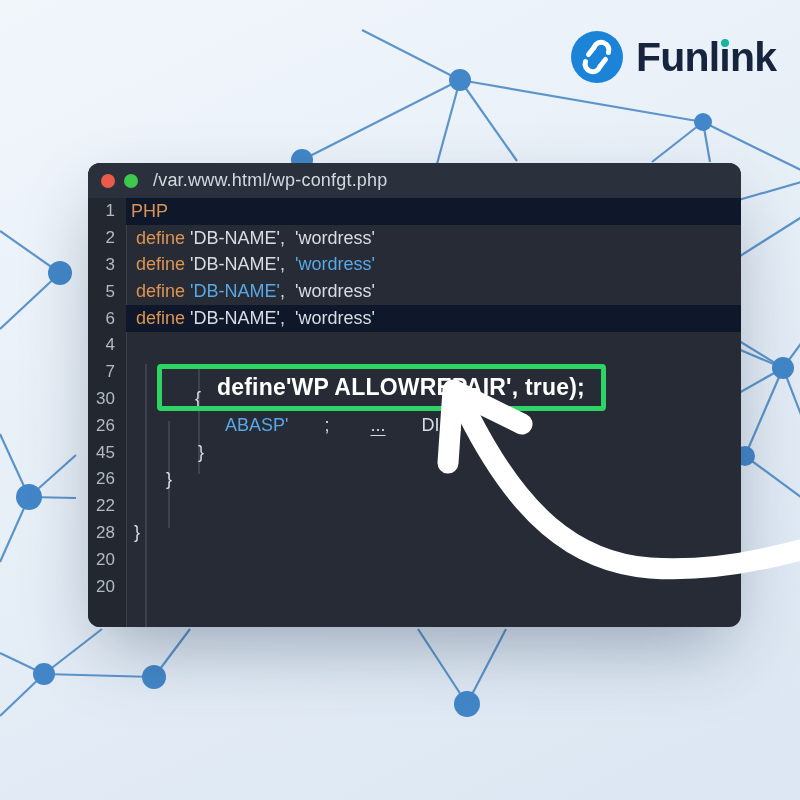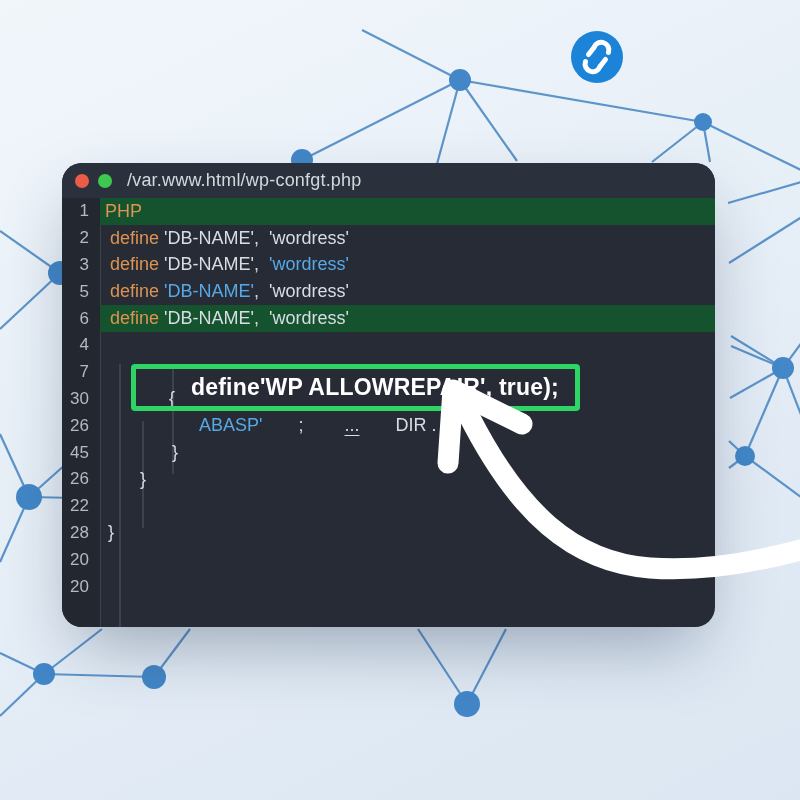--- a/index.html
+++ b/index.html
@@ -13,41 +13,41 @@
   
   .brand{position:absolute;left:568px;top:28px;z-index:3;display:flex;align-items:center;gap:10px;}
   .brand-icon{width:58px;height:58px;flex:none;}
   .brand-word{font-size:41px;font-weight:700;color:var(--brand-text,#16243e);
               letter-spacing:-0.8px;line-height:58px;white-space:pre;}
   .brand-i{position:relative;display:inline-block;}
   .brand-i::after{content:"";position:absolute;left:50%;transform:translateX(-50%);
                   top:11px;width:8px;height:8px;border-radius:50%;background:var(--brand-dot,#18b3a2);}
 
   
-  .window{position:absolute;left:62px;top:163px;width:653px;height:464px;z-index:1;
-          background:#262b35;border-radius:20px;overflow:hidden;
+  .window{position:absolute;left:88px;top:163px;width:653px;height:464px;z-index:1;
+          background:#262b35;border-radius:12px;overflow:hidden;
           box-shadow:0 30px 70px -15px rgba(25,45,75,.38);}
   .titlebar{height:35px;background:#2b313c;display:flex;align-items:center;padding-left:13px;}
   .tl-dot{width:14px;height:14px;border-radius:50%;margin-right:9px;flex:none;}
   .tl-red{background:var(--tl-red,#ec5b47);}
   .tl-green{background:var(--tl-green,#3dc84e);}
   .win-title{margin-left:6px;color:#d3d8df;font-size:18px;letter-spacing:.2px;}
 
   .editor-body{position:relative;height:429px;}
   .gutter-bg{position:absolute;left:0;top:0;bottom:0;width:38px;background:#232830;}
   .gutter-sep{position:absolute;left:38px;top:0;bottom:0;width:1px;background:#3a414d;}
   .guide{position:absolute;width:1.5px;background:#3c4350;}
 
   .rows{position:absolute;left:0;top:0;right:0;}
   .row{display:flex;height:26.8px;align-items:center;}
   .num{width:38px;padding-right:11px;box-sizing:border-box;text-align:right;flex:none;
        color:#b3bac4;font-size:17px;position:relative;z-index:1;}
   .code{flex:1;height:100%;display:flex;align-items:center;white-space:pre;
         font-size:18px;color:#d8dde4;}
-  .row.hl .code{background:#14532d;}
+  .row.hl .code{background:#0f172a;}
   .tk-o{color:var(--syn-orange,#dd9452);}
   .tk-g{color:#d8dde4;}
   .tk-b{color:var(--syn-blue,#58a8e6);}
   .tk-u{text-decoration:underline;text-underline-offset:4px;}
 
   .hlbox{position:absolute;left:69px;top:166px;width:449px;height:47px;box-sizing:border-box;
          border:5px solid var(--accent,#2ed565);border-radius:4px;z-index:2;
          display:flex;align-items:center;padding-left:55px;
          color:#ffffff;font-weight:bold;font-size:23px;white-space:pre;letter-spacing:.2px;}
 
@@ -111,20 +111,21 @@
   <div class="brand">
     <svg class="brand-icon" viewBox="0 0 58 58">
       <circle cx="29" cy="29" r="26" fill="#1b84d8"></circle>
       <g stroke="#ffffff" stroke-width="5" fill="none" stroke-linecap="round">
         <path d="M 32 38.5 A 7.3 7.3 0 1 1 17.5 33.5"></path>
         <path d="M 32 38.5 L 37.5 31.5"></path>
         <path d="M 26 19.5 A 7.3 7.3 0 1 1 40.5 24.5"></path>
         <path d="M 26 19.5 L 20.5 26.5"></path>
       </g>
     </svg>
+    <div class="brand-word">Funl<span class="brand-i">ı</span>nk</div>
   </div>
 
   <div class="window">
     <div class="titlebar">
       <span class="tl-dot tl-red"></span>
       <span class="tl-dot tl-green"></span>
       <span class="win-title">/var.www.html/wp-confgt.php</span>
     </div>
     <div class="editor-body">
       <div class="gutter-bg"></div>

